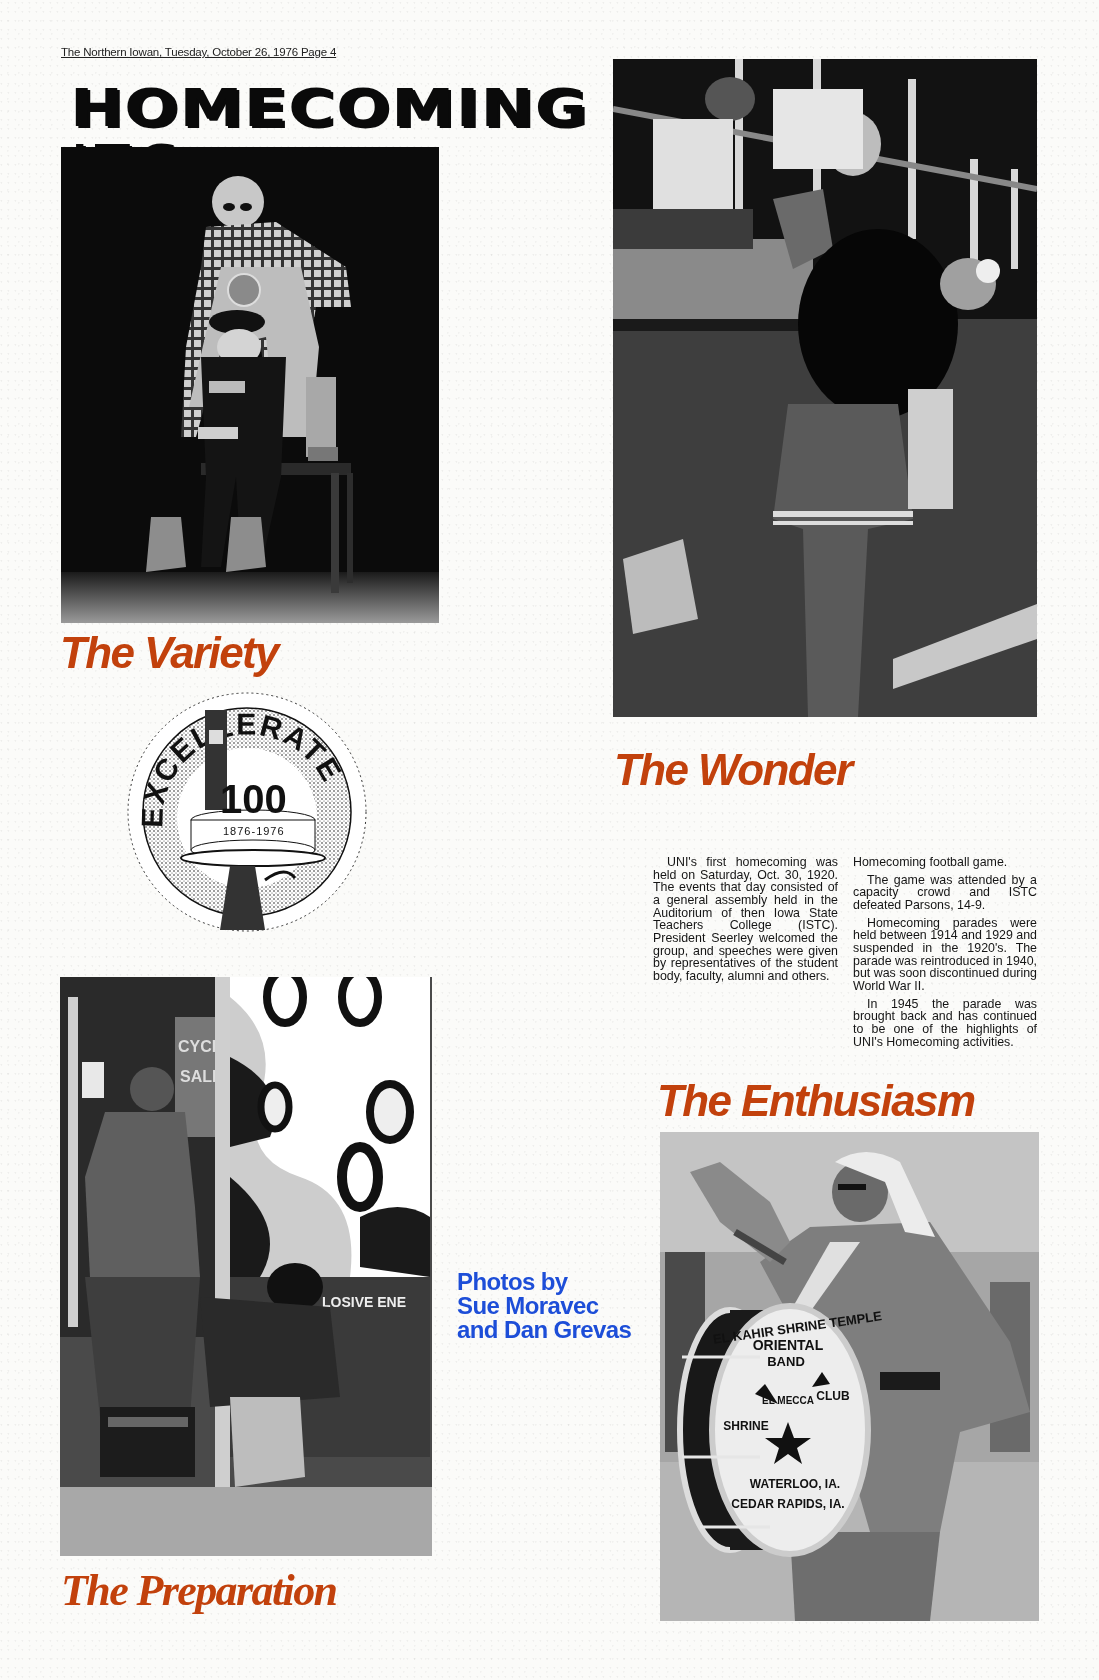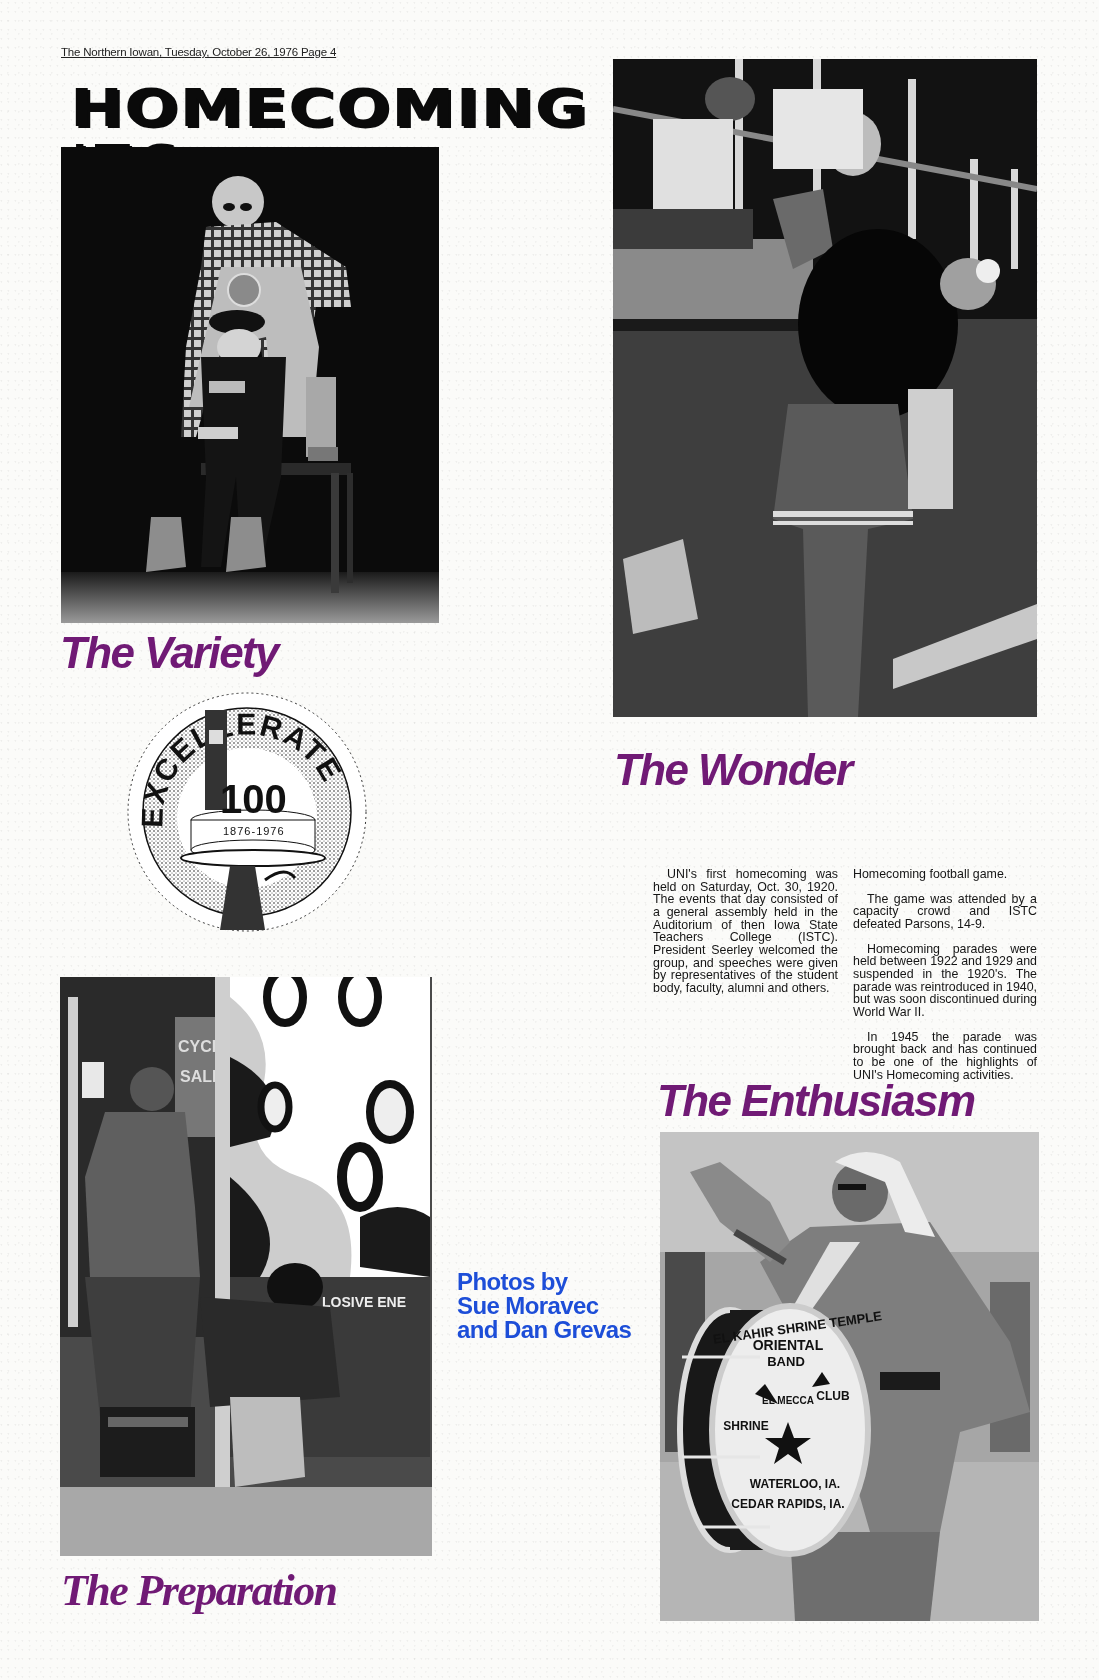--- a/index.html
+++ b/index.html
@@ -18,24 +18,24 @@
   .masthead {
     left: 70px; top: 80px; width: 500px; height: 56px;
     font-family: "DejaVu Sans", sans-serif; font-weight: bold;
     font-size: 52px; line-height: 56px; letter-spacing: 1px;
     color: #0a0a0a; transform: scaleX(1.22); transform-origin: left top;
     text-shadow: 2px 2px 0 #0a0a0a;
   }
   .photo { background: #222; overflow: hidden; }
   .caption {
     font-family: "Liberation Sans", sans-serif; font-weight: bold; font-style: italic;
-    font-size: 44px; letter-spacing: -1.6px; color: #701a75; white-space: nowrap;
+    font-size: 44px; letter-spacing: -1.6px; color: #c2410c; white-space: nowrap;
   }
   .story { font-size: 12.4px; line-height: 12.65px; color: #151515; text-align: justify; }
-  .story p { margin: 12px 0 5px 0; text-indent: 14px; }
+  .story p { margin: 0 0 5px 0; text-indent: 14px; }
   .story p.cont { text-indent: 0; }
   .credit { font-weight: bold; font-size: 24px; line-height: 24px; letter-spacing: -0.6px; color: #1d4ed8; }
   svg text { font-family: "Liberation Sans", sans-serif; }
 </style>
 </head>
 <body>
 
 <div class="abs folio">The Northern Iowan, Tuesday, October 26, 1976 Page 4</div>
 
 <div class="abs masthead">HOMECOMING '76</div>
@@ -153,21 +153,21 @@
 </div>
 
 <div class="abs caption" style="left:614px; top:730px;margin-top:15px;">The Wonder</div>
 
 <div class="abs story" style="left:653px; top:856px; width:185px;">
   <p>UNI's first homecoming was held on Saturday, Oct. 30, 1920. The events that day consisted of a general assembly held in the Auditorium of then Iowa State Teachers College (ISTC). President Seerley welcomed the group, and speeches were given by representatives of the student body, faculty, alumni and others.</p>
 </div>
 <div class="abs story" style="left:853px; top:856px; width:184px;">
   <p class="cont">Homecoming football game.</p>
   <p>The game was attended by a capacity crowd and ISTC defeated Parsons, 14-9.</p>
-  <p>Homecoming parades were held between 1922 and 1929 and suspended in the 1920's. The parade was reintroduced in 1940, but was soon discontinued during World War II.</p>
+  <p>Homecoming parades were held between 1914 and 1929 and suspended in the 1920's. The parade was reintroduced in 1940, but was soon discontinued during World War II.</p>
   <p>In 1945 the parade was brought back and has continued to be one of the highlights of UNI's Homecoming activities.</p>
 </div>
 
 <div class="abs caption" style="left:657px; top:1076px;">The Enthusiasm</div>
 
 <div class="abs photo" style="left:60px; top:977px; width:372px; height:579px; background:#333;">
   <svg width="372" height="579" viewBox="0 0 372 579">
     <rect width="372" height="579" fill="#4a4a4a"></rect>
 
     <rect x="0" y="0" width="155" height="360" fill="#2a2a2a"></rect>

